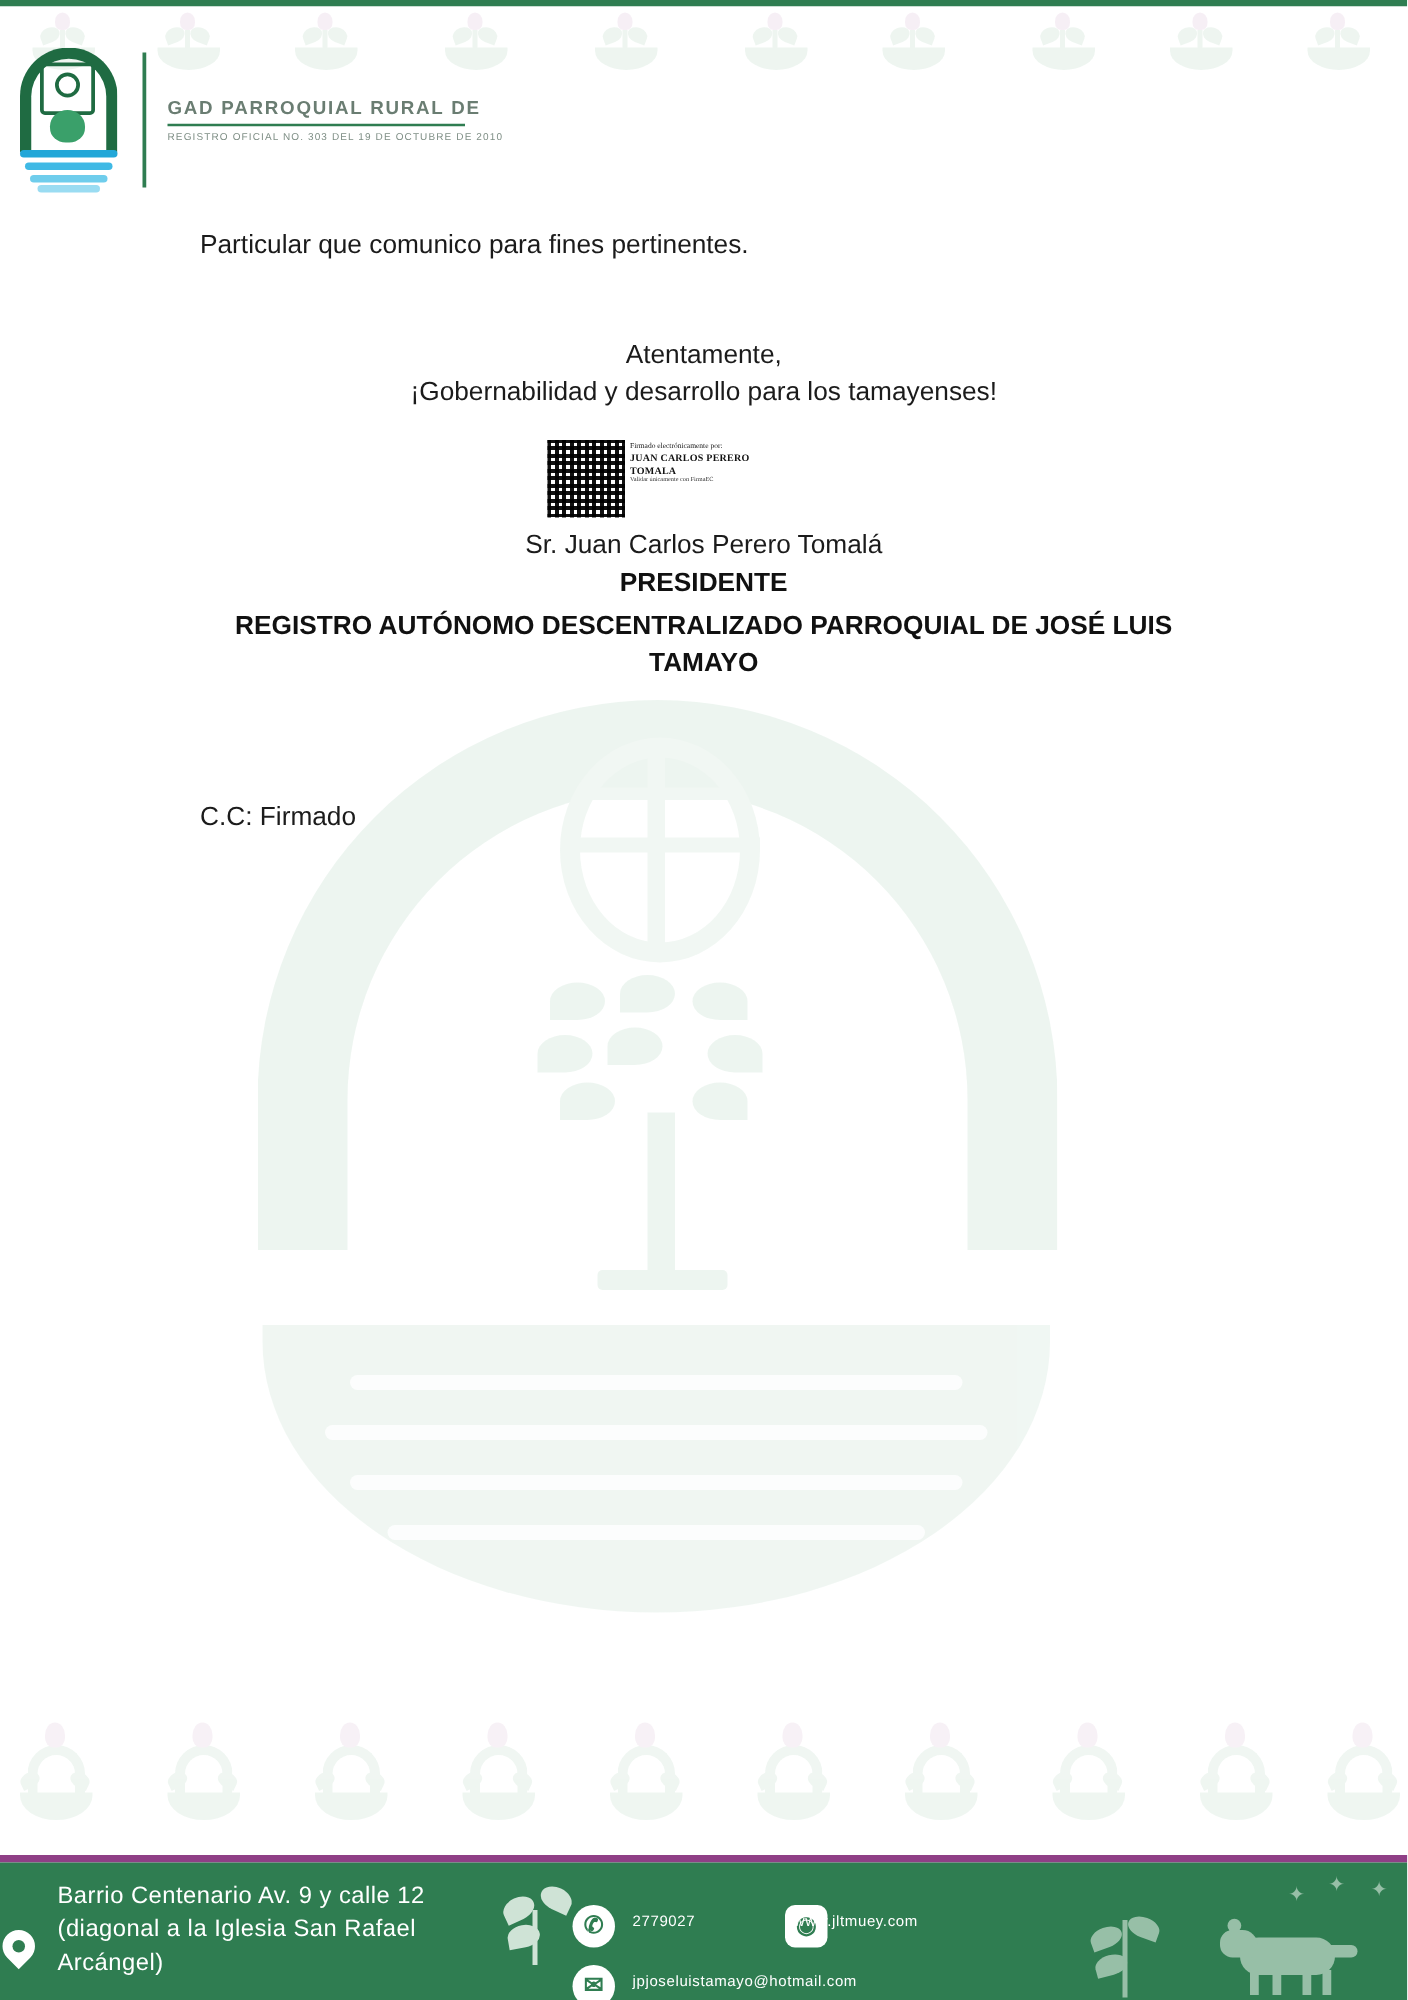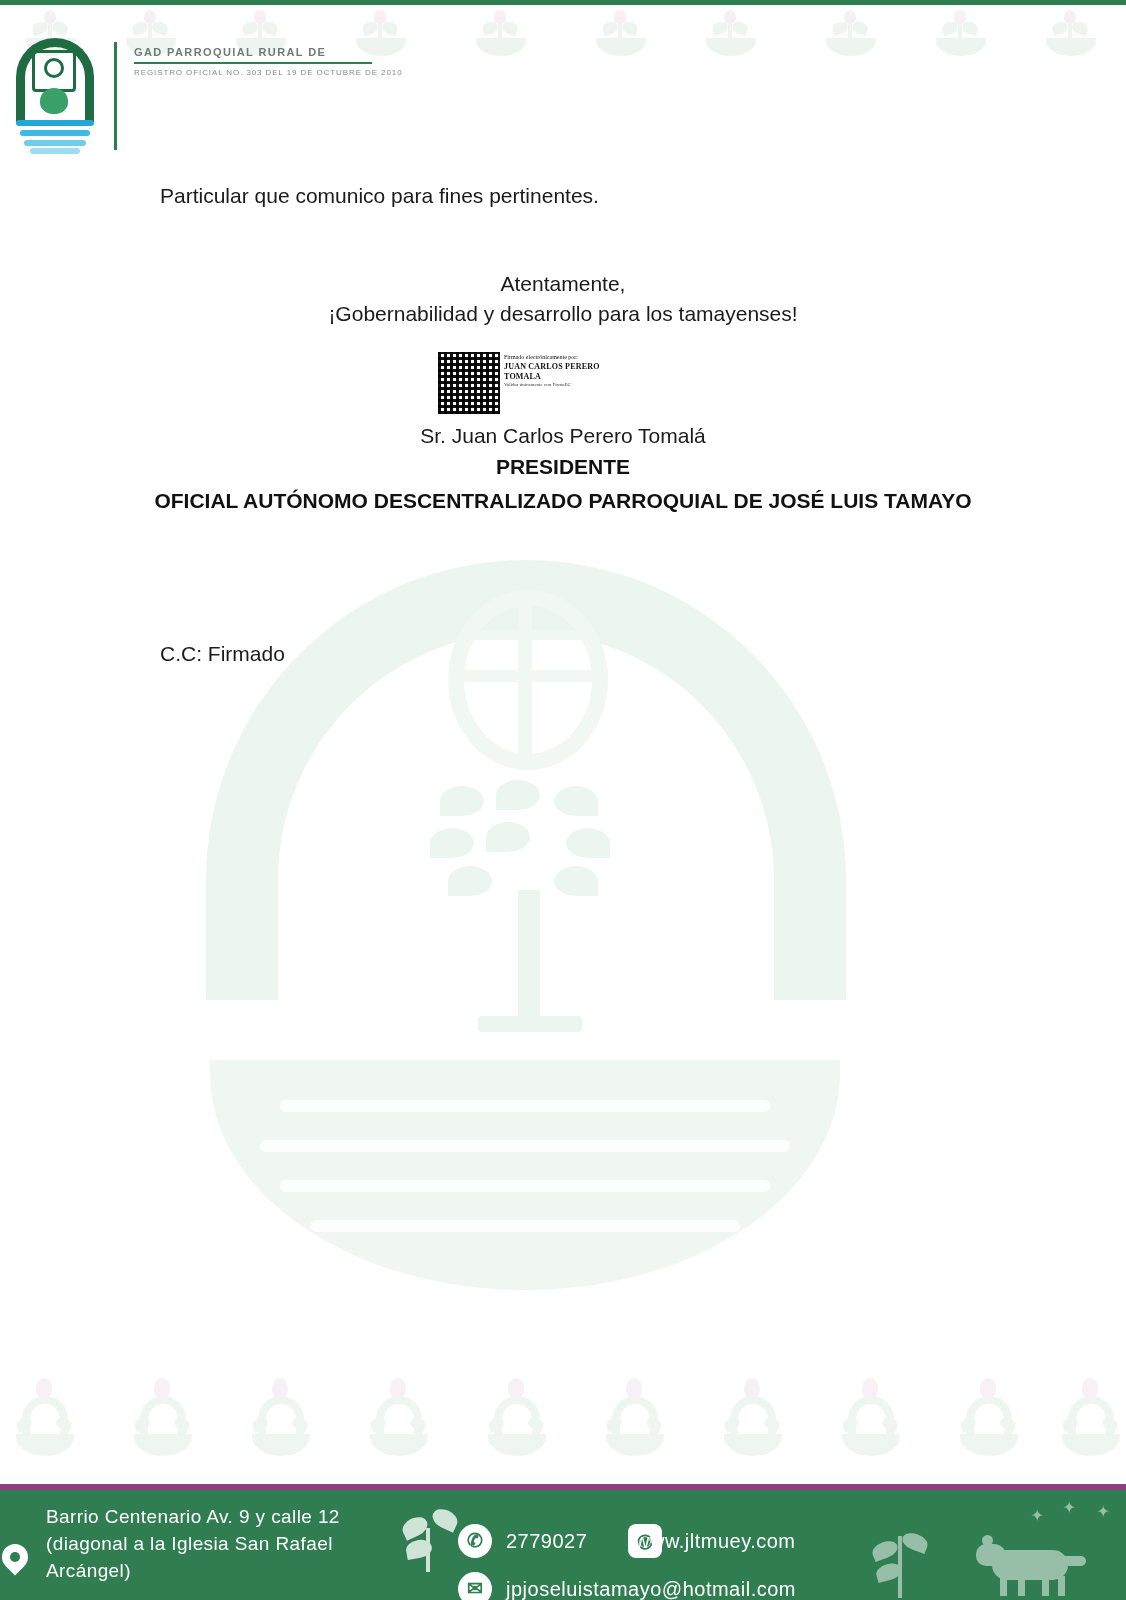--- a/index.html
+++ b/index.html
@@ -129,24 +129,25 @@
   .crest .w4 { left: 20px; top: 114px; width: 50px; background:#9adcf2;}
 
   .lh-divider {
     position: absolute;
     left: 104px; top: 8px;
     width: 3px; height: 108px;
     background: #2f7d51;
   }
   .lh-text { position: absolute; left: 124px; top: 12px; }
   .lh-small {
-    font-size: 11px;
+    font-size: 15px;
     letter-spacing: 1.4px;
     color: #6a7d72;
     font-weight: bold;
+    margin-top: 32px;
   }
   .lh-big {
     font-size: 26px;
     font-weight: bold;
     letter-spacing: 0.5px;
     color: #1f6b42;
     margin-top: 2px;
   }
   .lh-script {
     font-family: "DejaVu Serif", serif;
@@ -418,21 +419,21 @@
     font-size: 19px;
     line-height: 34px;
     text-align: center;
     font-weight: bold;
   }
   .ico-phone { left: 458px; top: 34px; }
   .ico-web   { left: 628px; top: 34px; border-radius: 8px; }
   .ico-mail  { left: 458px; top: 82px; }
   .footer-txt {
     position: absolute;
-    font-size: 20px;
+    font-size: 12px;
     letter-spacing: 0.5px;
   }
   .txt-phone { left: 506px; top: 40px; }
   .txt-web   { left: 635px; top: 40px; }
   .txt-mail  { left: 506px; top: 88px; }
 
   .footer-deco {
     position: absolute;
     right: 10px; top: 6px;
     width: 260px; height: 104px;
@@ -649,21 +650,21 @@
         <div>Firmado electrónicamente por:</div>
         <div class="strong">JUAN CARLOS PERERO</div>
         <div class="strong">TOMALA</div>
         <div class="tiny">Validar únicamente con FirmaEC</div>
       </div>
     </div>
 
     <div class="signature-block">
       <div class="sig-name">Sr. Juan Carlos Perero Tomalá</div>
       <div class="sig-role">PRESIDENTE</div>
-      <div class="sig-org">OFICIAL AUTÓNOMO DESCENTRALIZADO PARROQUIAL DE JOSÉ LUIS TAMAYO</div>
+      <div class="sig-org">REGISTRO AUTÓNOMO DESCENTRALIZADO PARROQUIAL DE JOSÉ LUIS TAMAYO</div>
     </div>
 
     <div class="cc-block">
       <div>C.C: Firmado</div>
     </div>
   </div>
 
   <div class="bottom-band">
     <div class="bb-motif" style="left:10px">
         <div class="bowl"></div>

